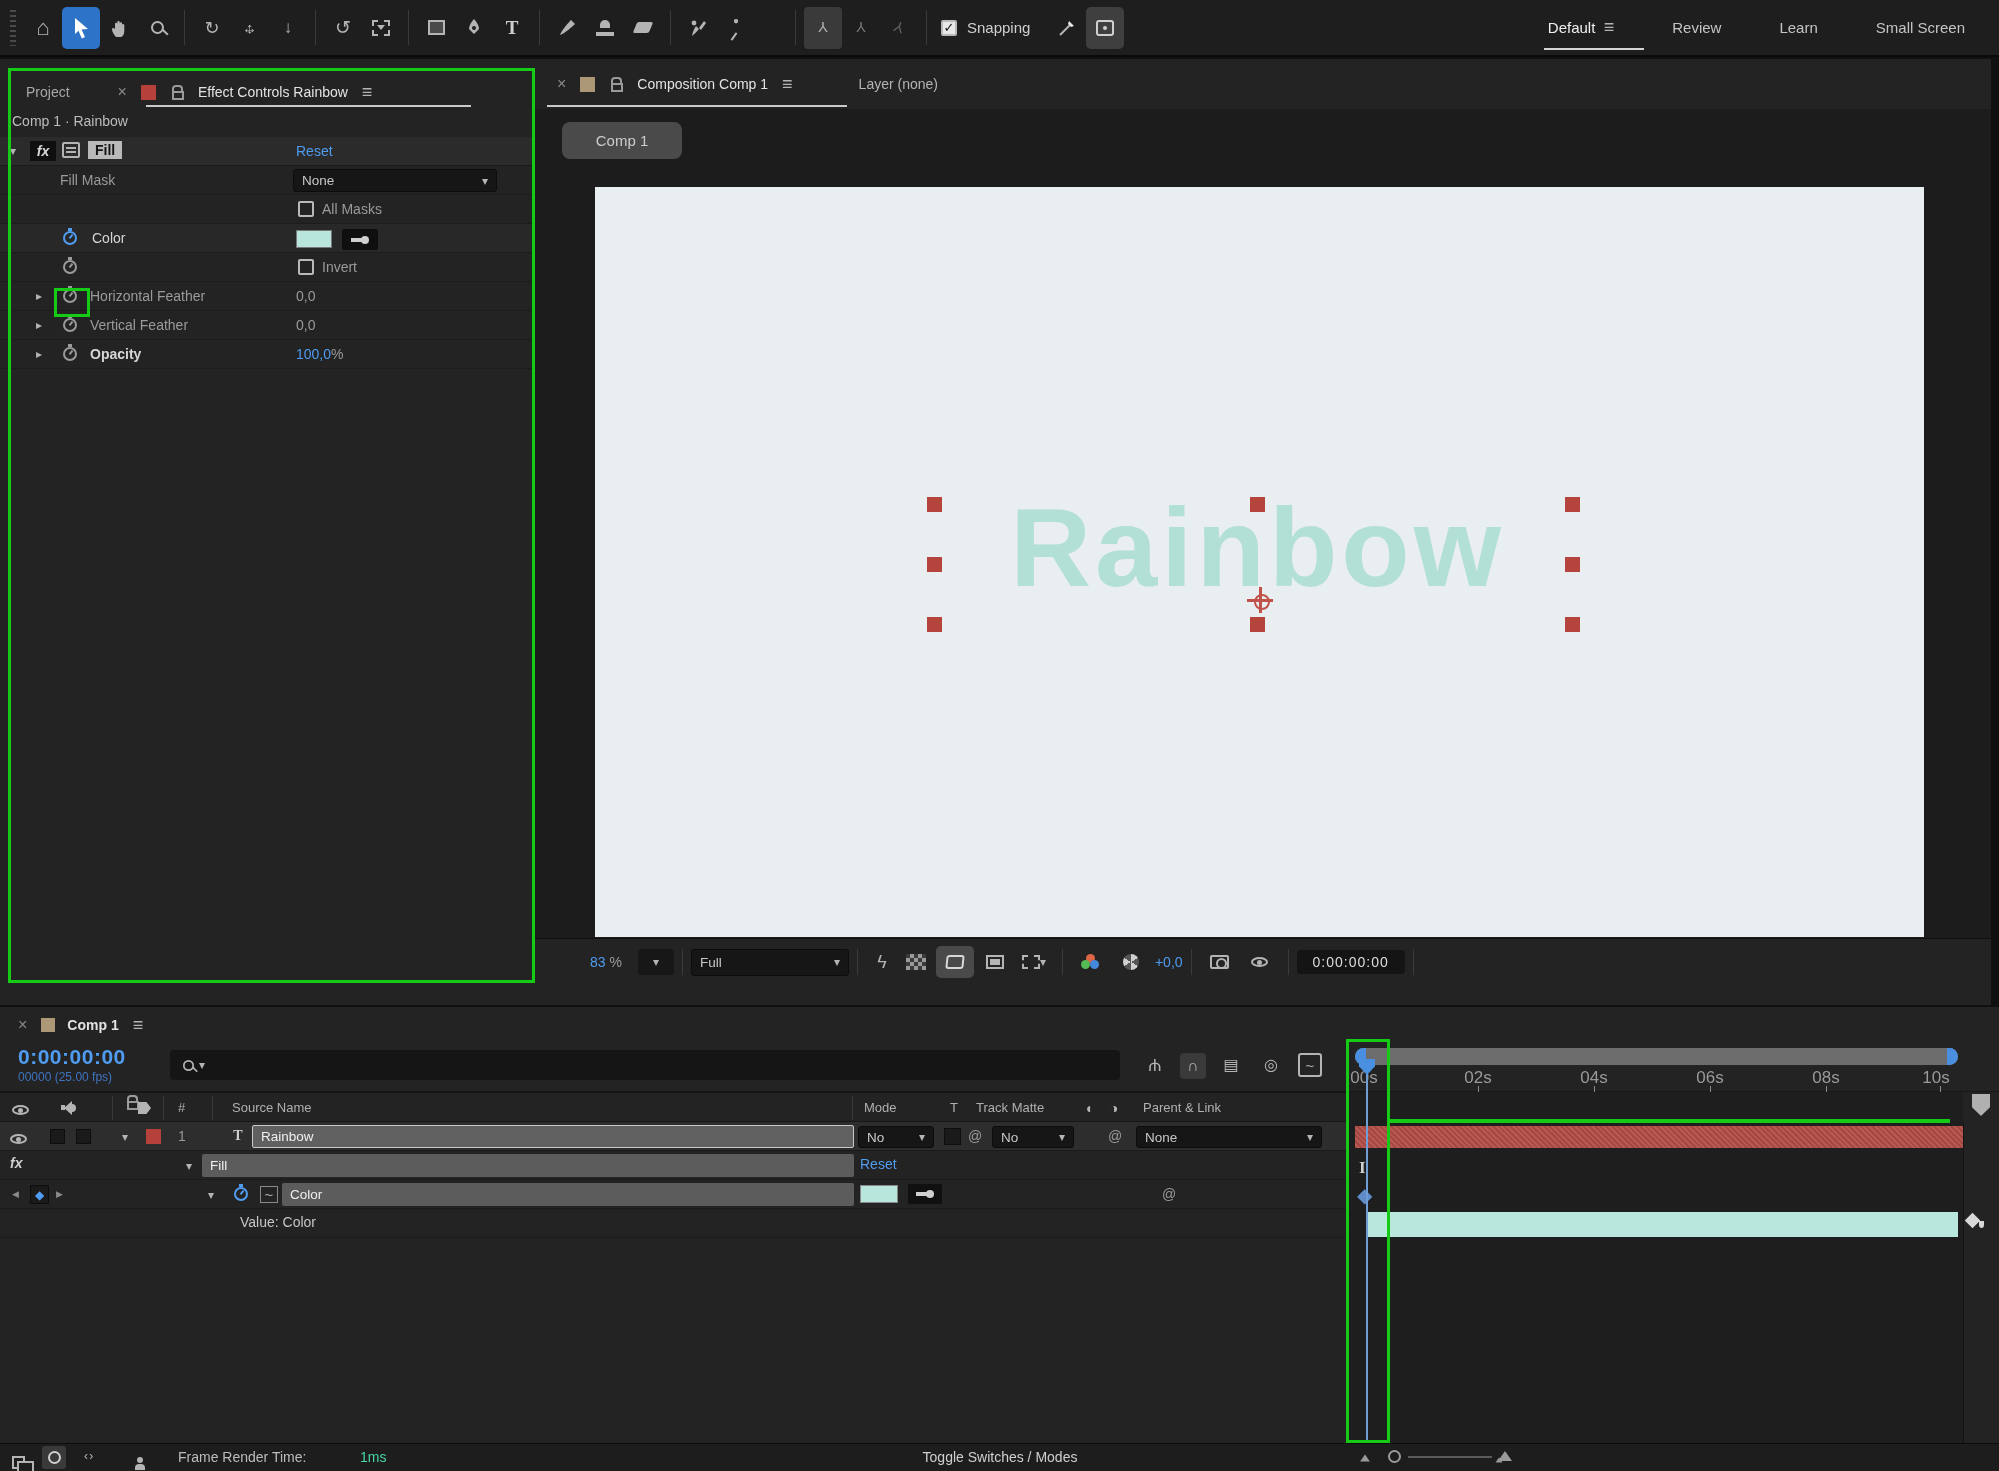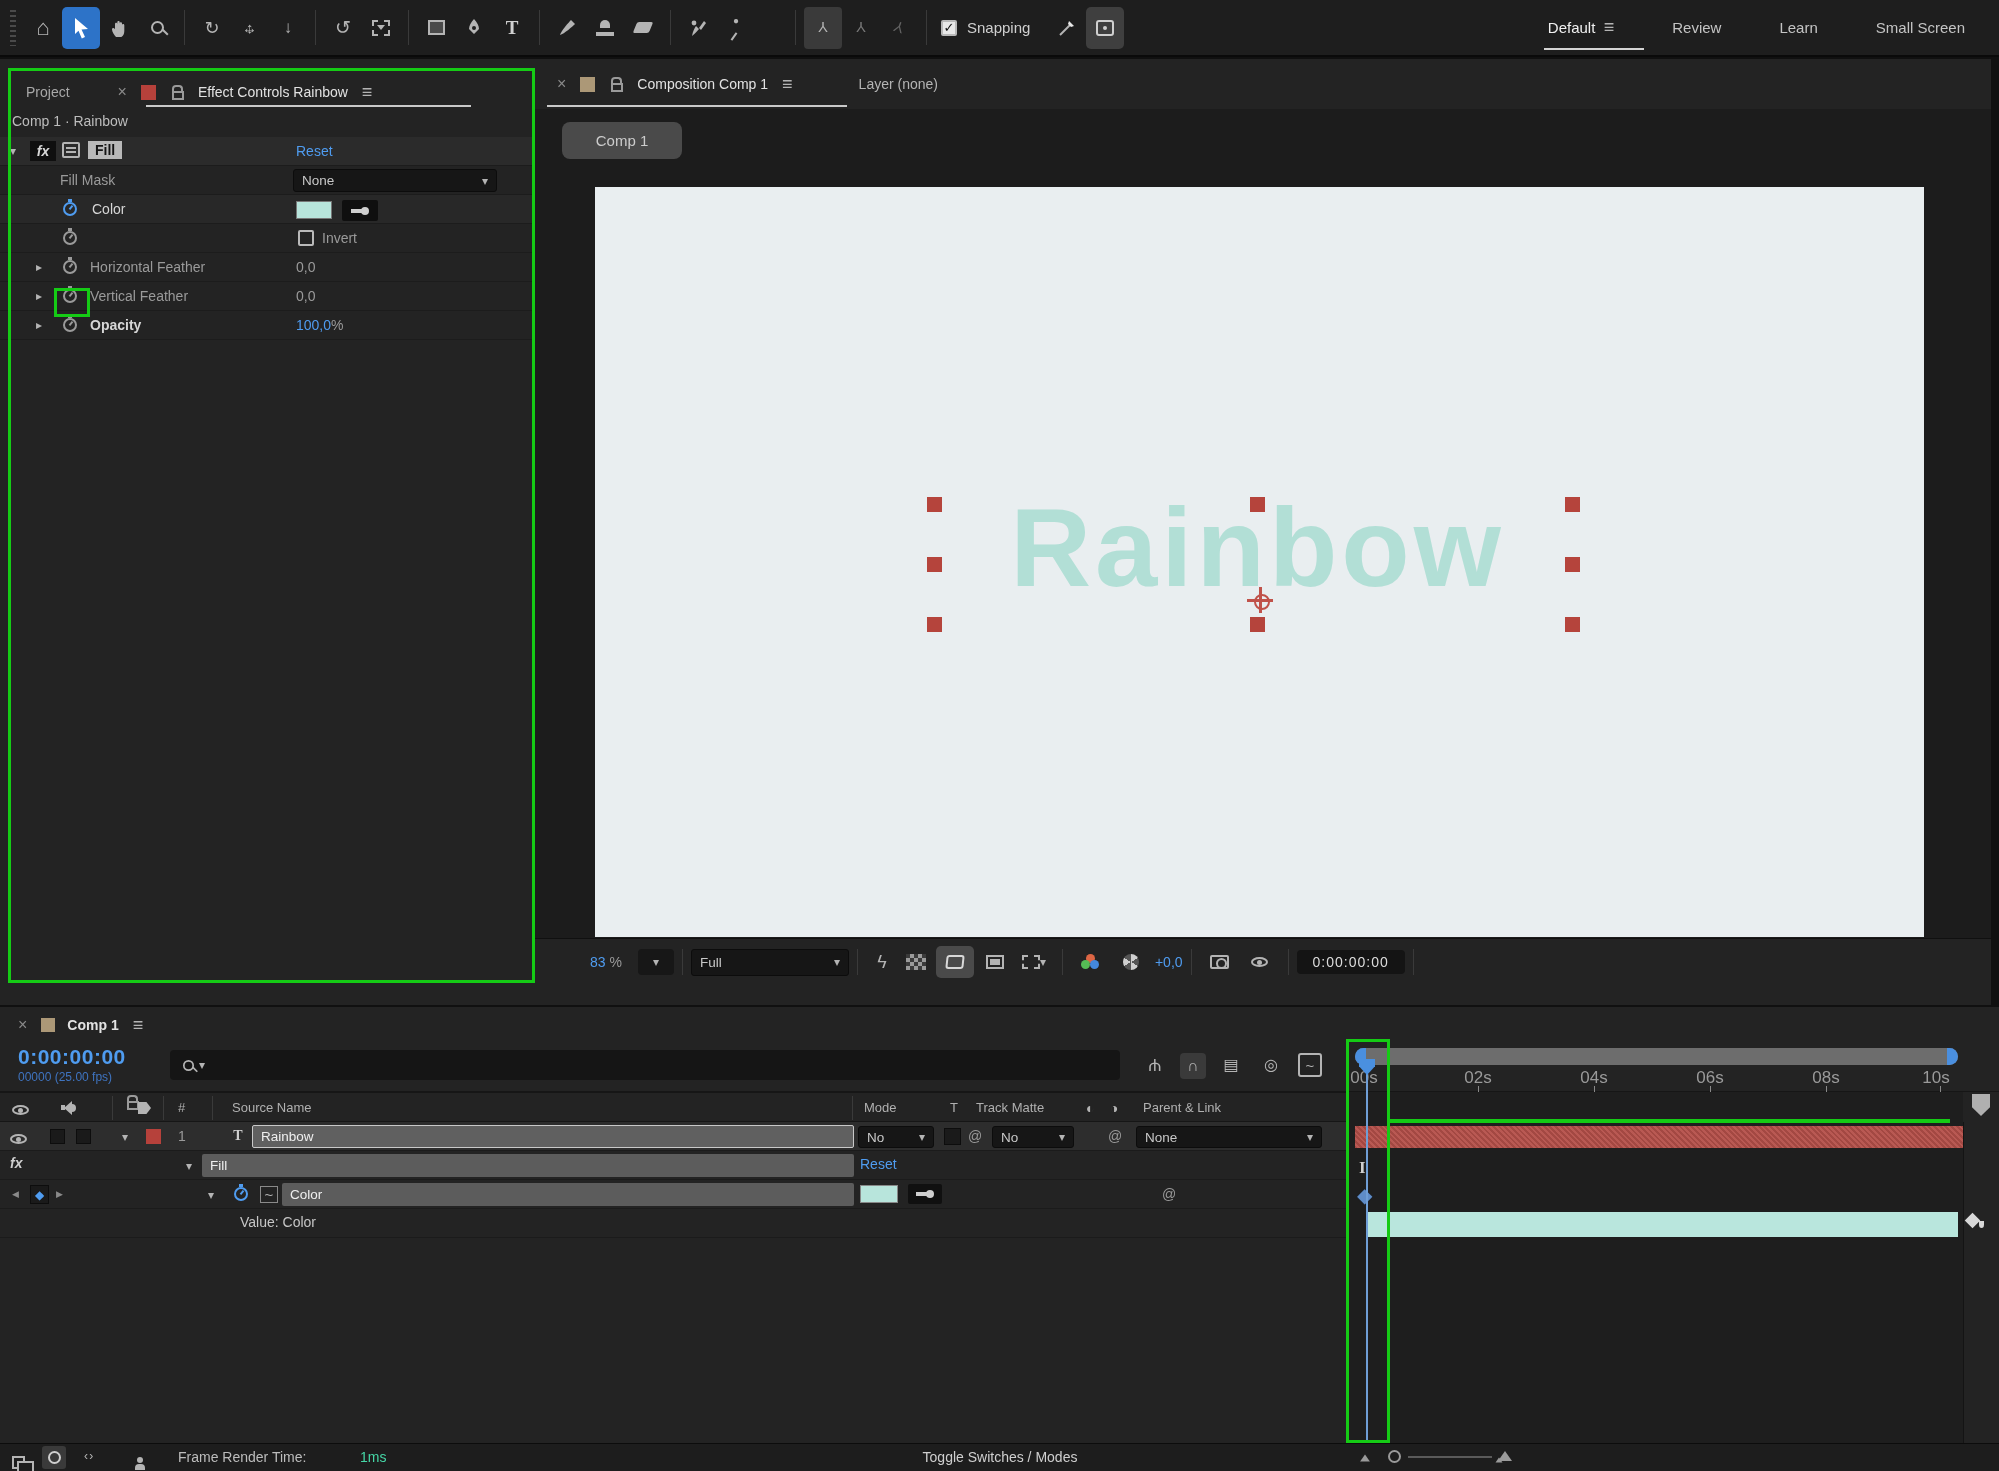--- a/index.html
+++ b/index.html
@@ -264,20 +264,24 @@
     </div>
 
     <div class="ecrow">
       <span class="abs dim" style="left:60px;top:6px;">Fill Mask</span>
       <div class="ddl abs" style="left:293px;top:3px;width:204px;height:23px;">
         <span>None</span>
         <span class="g g-cd"></span>
       </div>
     </div>
 
+    <div class="ecrow">
+      <span class="i-chk abs" style="left:298px;top:6px;"></span>
+      <span class="abs dim" style="left:322px;top:6px;">All Masks</span>
+    </div>
 
     <div class="ecrow" style="background:#282828;">
       <span class="i-sw blue abs" style="left:63px;top:7px;"></span>
       <span class="abs lit" style="left:92px;top:6px;">Color</span>
       <span class="abs" style="left:296px;top:6px;width:36px;height:18px;background:#b8e5dc;border:1px solid #777;"></span>
       <span class="abs" style="left:342px;top:5px;width:36px;height:21px;background:#0f0f0f;border-radius:2px;display:flex;align-items:center;justify-content:center;">
           <i class="i-drop"></i>
         </span>
     </div>
 

